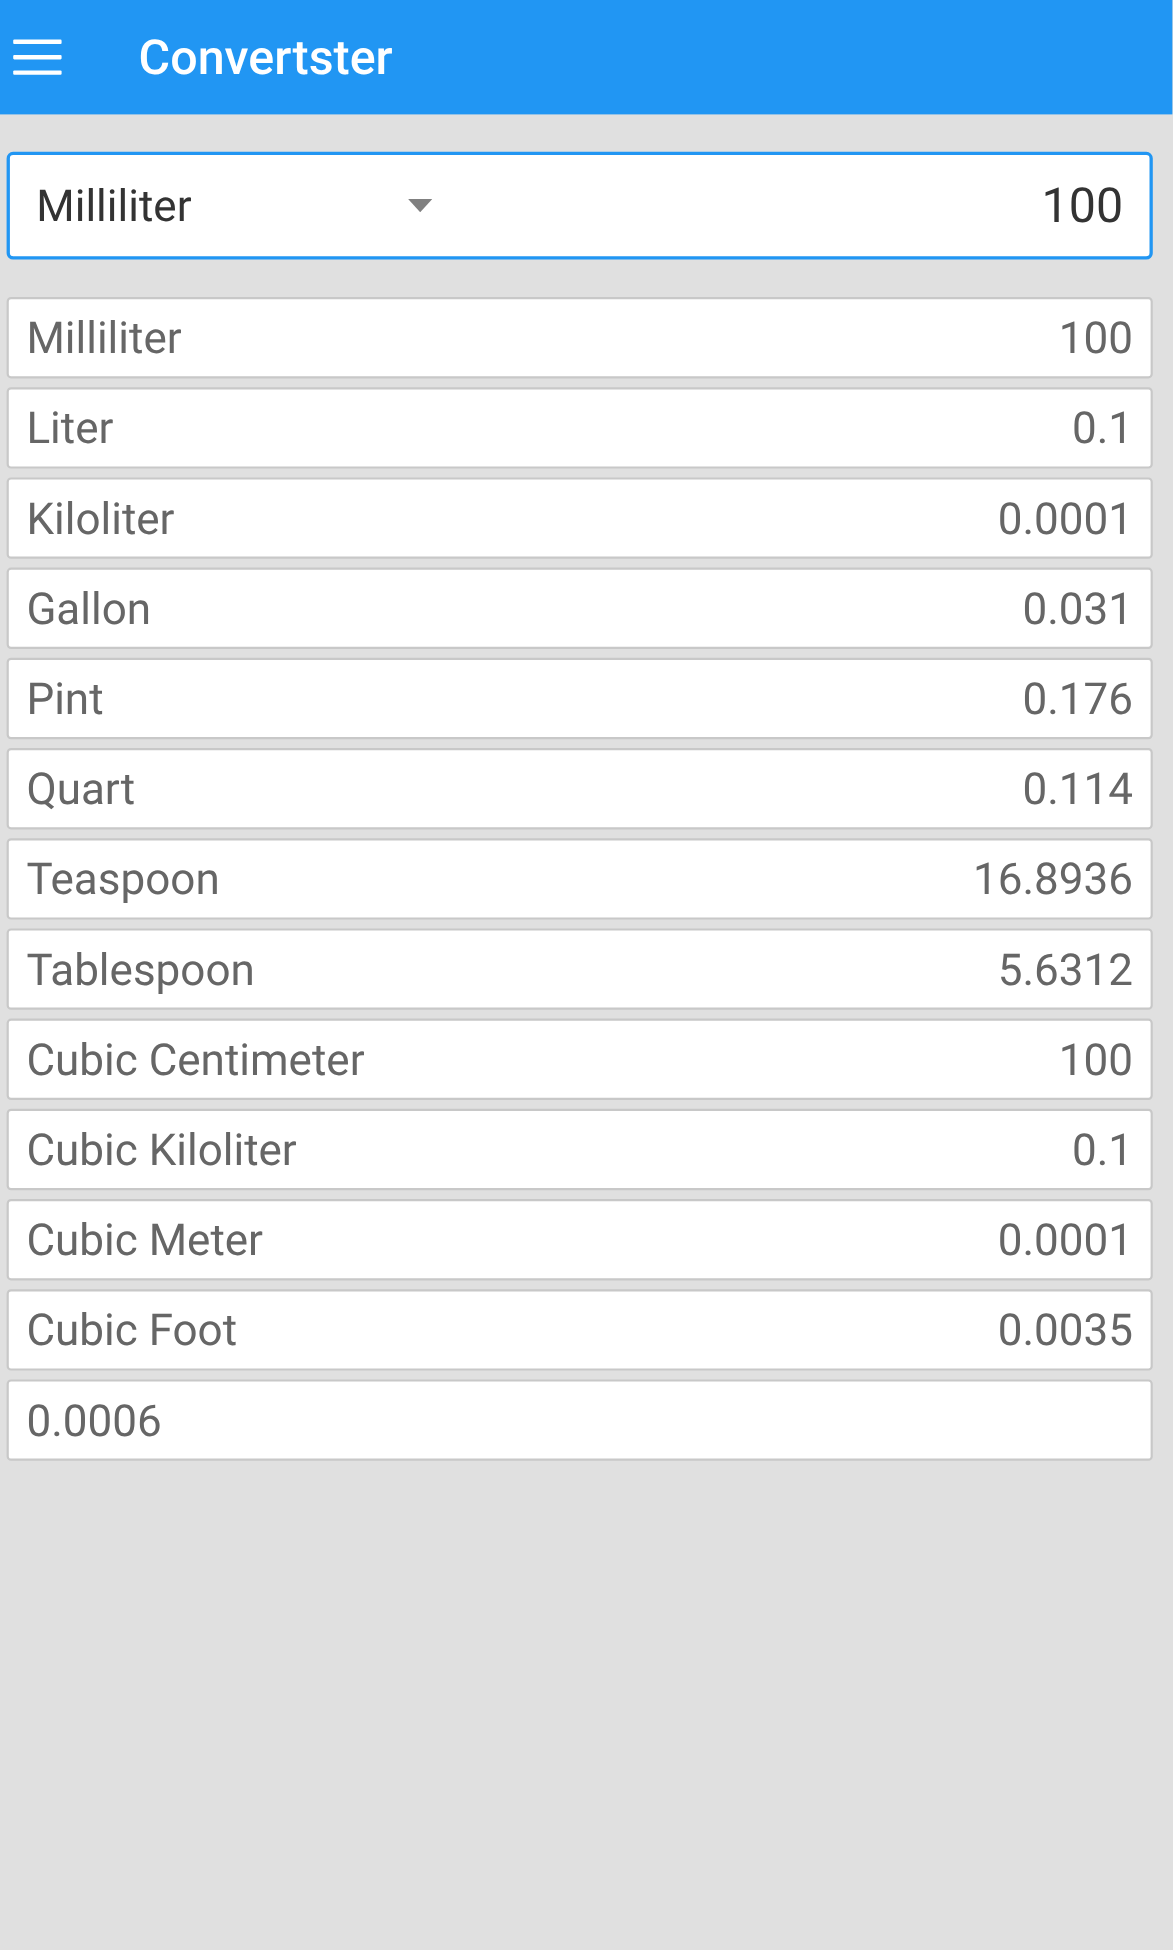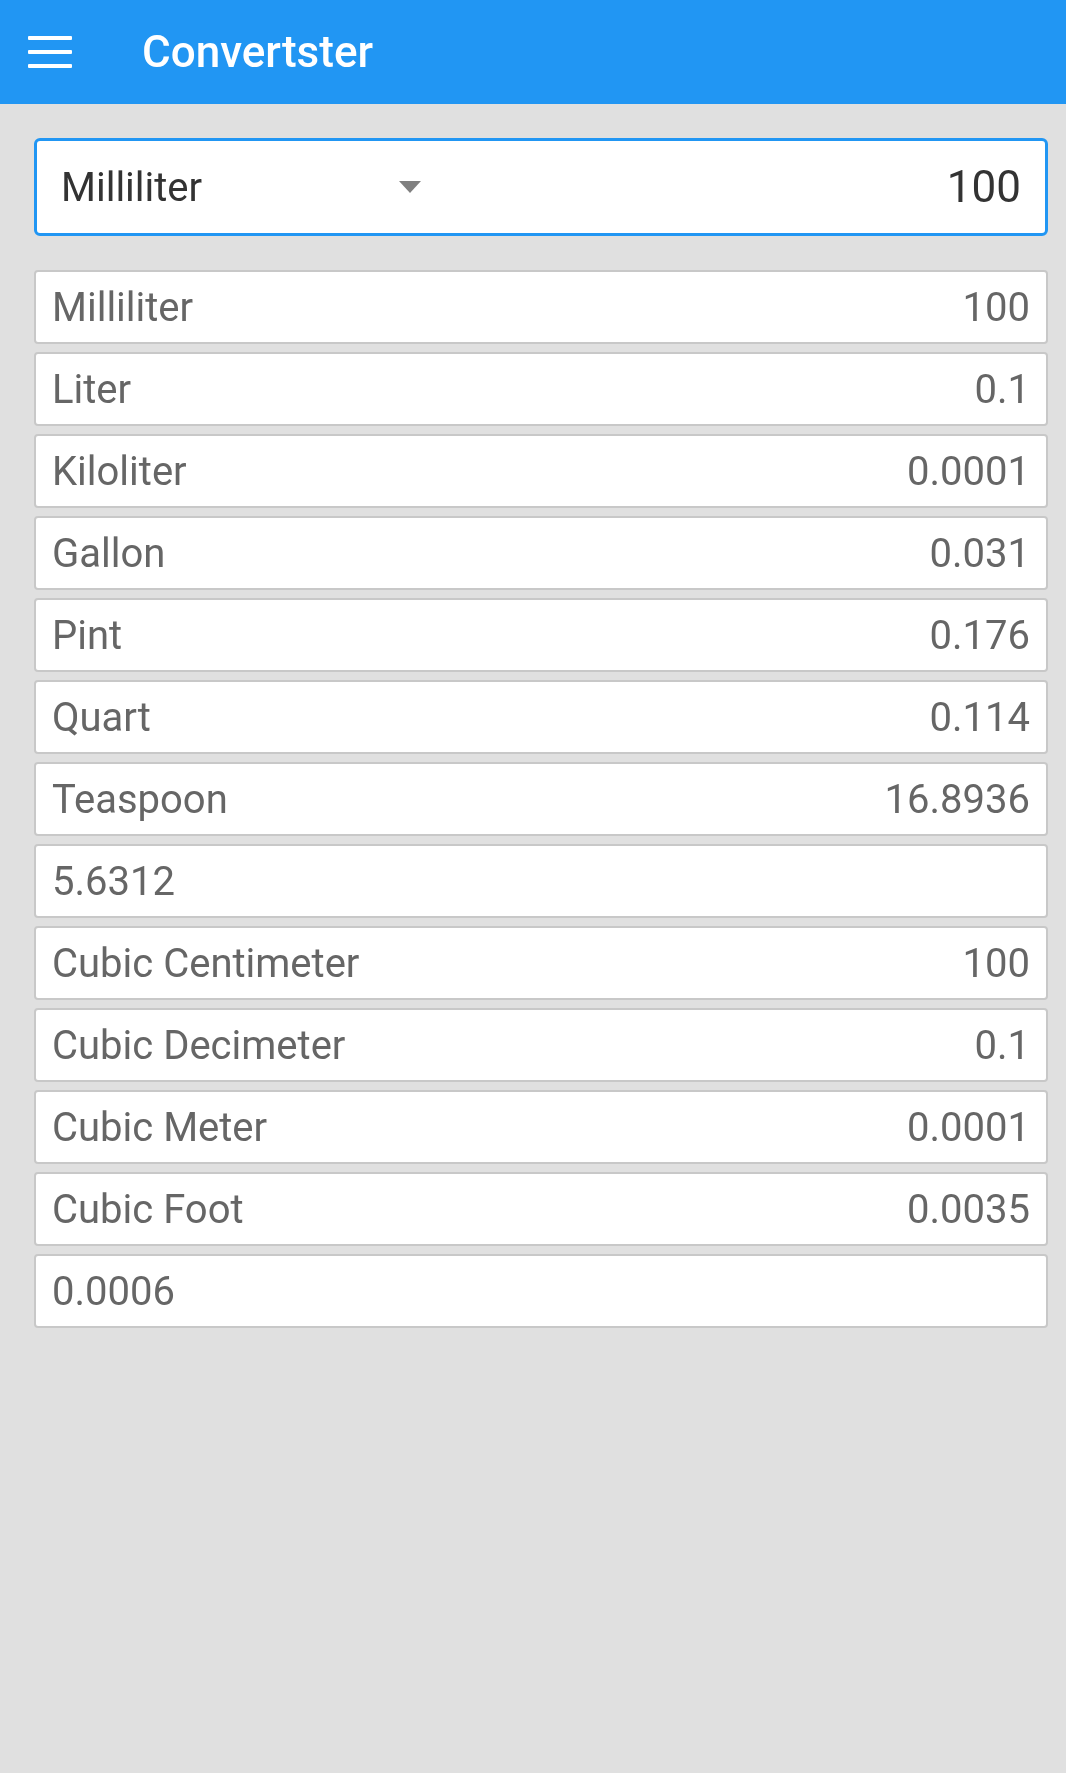--- a/index.html
+++ b/index.html
@@ -12,21 +12,21 @@
       background-color: #e0e0e0;
       width: 1066px;
       height: 1773px;
       overflow: hidden;
     }
     .header {
       background-color: #2196f3;
       height: 104px;
       display: flex;
       align-items: center;
-      padding-left: 28px;
+      padding-left: 12px;
     }
     .menu-icon {
       width: 44px;
       height: 32px;
       display: flex;
       flex-direction: column;
       justify-content: space-between;
       cursor: pointer;
     }
     .menu-icon span {
@@ -35,21 +35,21 @@
       background-color: #ffffff;
       border-radius: 1px;
     }
     .app-title {
       color: #ffffff;
       font-size: 44px;
       font-weight: 500;
       margin-left: 70px;
     }
     .content {
-      padding: 34px 18px 0 34px;
+      padding: 34px 18px 0 6px;
     }
     .input-row {
       background-color: #ffffff;
       border: 3px solid #2196f3;
       border-radius: 6px;
       height: 98px;
       display: flex;
       align-items: center;
       padding: 0 24px;
       margin-bottom: 34px;
@@ -152,28 +152,29 @@
       </div>
       <div class="result-row">
         <span class="result-label">Quart</span>
         <span class="result-value">0.114</span>
       </div>
       <div class="result-row">
         <span class="result-label">Teaspoon</span>
         <span class="result-value">16.8936</span>
       </div>
       <div class="result-row">
+        <span class="result-label">Tablespoon</span>
         <span class="result-value">5.6312</span>
       </div>
       <div class="result-row">
         <span class="result-label">Cubic Centimeter</span>
         <span class="result-value">100</span>
       </div>
       <div class="result-row">
-        <span class="result-label">Cubic Decimeter</span>
+        <span class="result-label">Cubic Kiloliter</span>
         <span class="result-value">0.1</span>
       </div>
       <div class="result-row">
         <span class="result-label">Cubic Meter</span>
         <span class="result-value">0.0001</span>
       </div>
       <div class="result-row">
         <span class="result-label">Cubic Foot</span>
         <span class="result-value">0.0035</span>
       </div>

